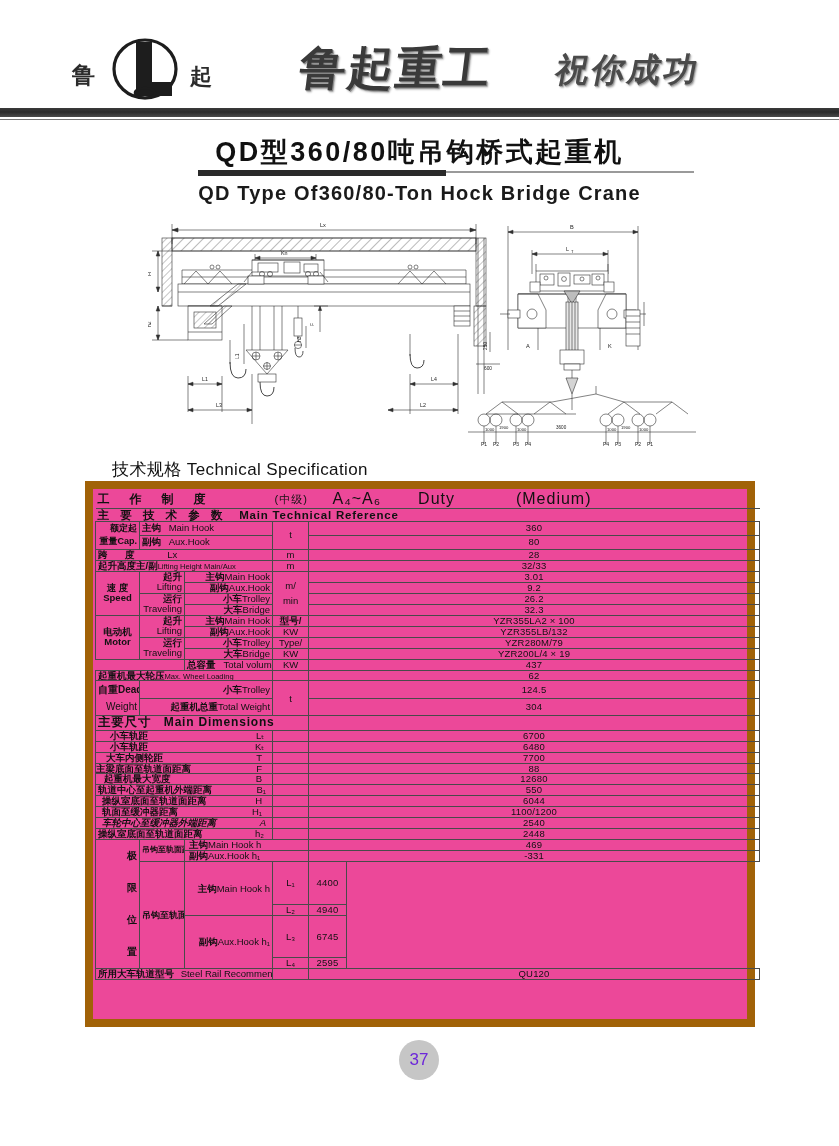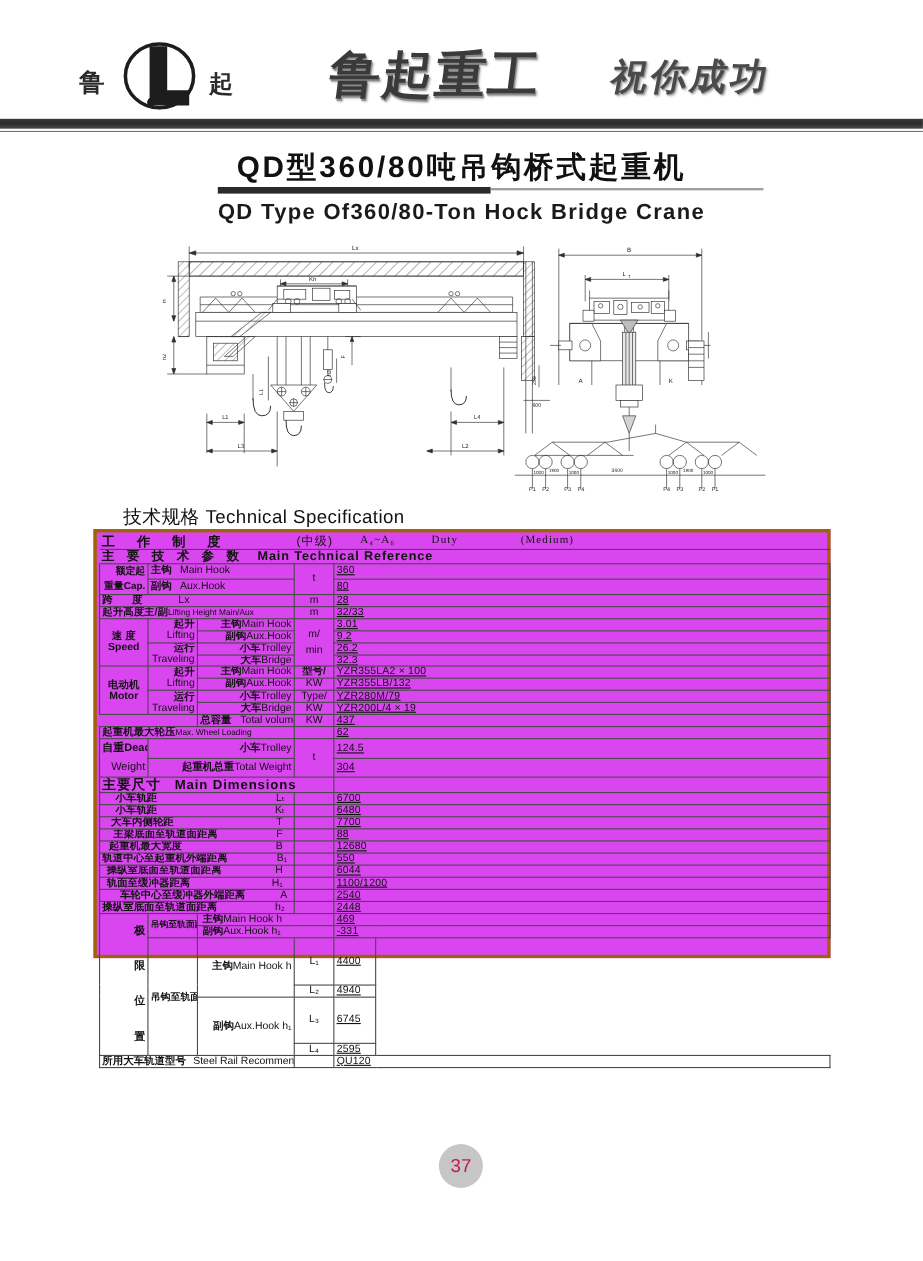--- a/index.html
+++ b/index.html
@@ -52,49 +52,49 @@
   .drawing{position:absolute;left:148px;top:214px;width:548px;height:236px;}
   .drawing svg{display:block;}
 
   
   .spec-heading{
     position:absolute;left:112px;top:458px;font-size:17px;letter-spacing:.4px;color:#111;
   }
   .spec-heading .en{font-weight:400;}
 
   
-  .tblbox{position:absolute;left:85px;top:481px;width:670px;height:390px;
-    border:3px solid #a16207;background:#d946ef;box-sizing:border-box;padding:2px;}
+  .tblbox{position:absolute;left:85px;top:481px;width:670px;height:546px;
+    border:8px solid #a16207;background:#ec4899;box-sizing:border-box;padding:2px;}
   table.spec{width:100%;border-collapse:collapse;table-layout:fixed;}
   table.spec td{
     border:1px solid #4a4a4a;
     font-size:9.5px;line-height:1.05;
     padding:0 2px;color:#111;
     vertical-align:middle;
     overflow:hidden;white-space:nowrap;
   }
-  td.v{text-align:left;font-size:11px;font-weight:500;letter-spacing:.2px;text-decoration:underline;}
+  td.v{text-align:center;font-size:11px;font-weight:500;letter-spacing:.2px;}
   td.c{text-align:right;}
   td.l{text-align:left;}
   td.unit{text-align:center;font-size:11px;}
   .cn{font-weight:600;}
   .tiny{font-size:7.6px;}
   .tiny2{font-size:6.6px;}
   .mid{font-size:9px;}
   .big{font-size:11px;}
   .vlabel{text-align:center;font-size:11px;font-weight:600;line-height:1.9;margin-top:32px;}
   .dutyrow td{font-size:12px;letter-spacing:1px;border:none;}
   .duty-cell{border:none !important;}
   .sec-head{font-weight:600;font-size:11.5px;letter-spacing:.8px;}
   .spread2{letter-spacing:4px;}
 
   
   .pageno{
     position:absolute;left:399px;top:1040px;width:40px;height:40px;border-radius:50%;
-    background:#c6c6c6;color:#be185d;font-size:17px;
+    background:#c6c6c6;color:#6d28d9;font-size:17px;
     display:flex;align-items:center;justify-content:center;
   }
 </style>
 </head>
 <body>
 
 <div class="header">
   <div class="logo-wrap">
     <div class="logo-han-l">鲁</div>
     <svg class="logo-mark" viewBox="0 0 78 62">
@@ -434,21 +434,21 @@
   </colgroup>
   <tbody>
 
     <tr class="dutyrow">
       <td colspan="3" class="l duty-cell" style="font-size:12px;">
         <span class="cn spread2">工　作　制　度</span>
       </td>
       <td colspan="1" class="c duty-cell" style="font-size:11px;">
         <span>(中级)</span>
       </td>
-      <td colspan="2" class="l duty-cell" style="padding-left:24px;font-size:10px;font-family:Liberation Serif, serif;">
+      <td colspan="2" class="l duty-cell" style="padding-left:24px;font-size:16px;">
         <span>A₄~A₆</span>
         <span style="display:inline-block;width:26px"></span>
         <span>Duty</span>
         <span style="display:inline-block;width:50px"></span>
         <span>(Medium)</span>
       </td>
     </tr>
 
     <tr>
       <td colspan="6" class="l" style="border-left:none;border-right:none;">
@@ -637,21 +637,21 @@
     </tr>
     <tr>
       <td colspan="3" class="l big" style="padding-left:10px;">
         <span class="cn">大车内侧轮距</span>
         <span style="float:right;padding-right:8px">T</span>
       </td>
       <td></td>
       <td colspan="2" class="v">7700</td>
     </tr>
     <tr>
-      <td colspan="3" class="l mid" style="padding-left:12px;">
+      <td colspan="3" class="l mid" style="padding-left:0;">
         <span class="cn">主梁底面至轨道面距离</span>
         <span style="float:right;padding-right:8px">F</span>
       </td>
       <td></td>
       <td colspan="2" class="v">88</td>
     </tr>
     <tr>
       <td colspan="3" class="l big" style="padding-left:8px;">
         <span class="cn">起重机最大宽度</span>
         <span style="float:right;padding-right:8px">B</span>
@@ -677,21 +677,21 @@
     </tr>
     <tr>
       <td colspan="3" class="l mid" style="padding-left:6px;">
         <span class="cn">轨面至缓冲器距离</span>
         <span style="float:right;padding-right:8px">H₁</span>
       </td>
       <td></td>
       <td colspan="2" class="v">1100/1200</td>
     </tr>
     <tr>
-      <td colspan="3" class="l mid" style="padding-left:18px;">
+      <td colspan="3" class="l mid" style="padding-left:6px;font-style:italic;">
         <span class="cn">车轮中心至缓冲器外端距离</span>
         <span style="float:right;padding-right:4px">A</span>
       </td>
       <td></td>
       <td colspan="2" class="v">2540</td>
     </tr>
     <tr>
       <td colspan="3" class="l mid" style="padding-left:2px;">
         <span class="cn">操纵室底面至轨道面距离</span>
         <span style="float:right;padding-right:6px">h₂</span>

